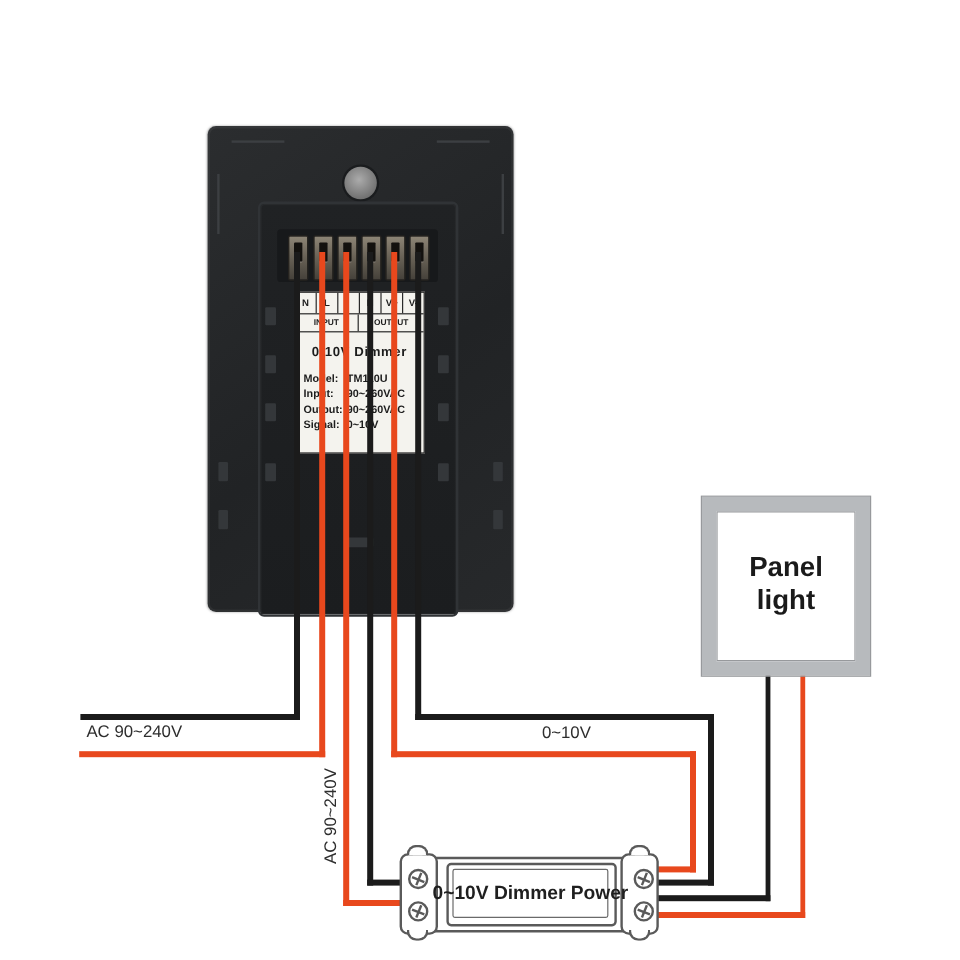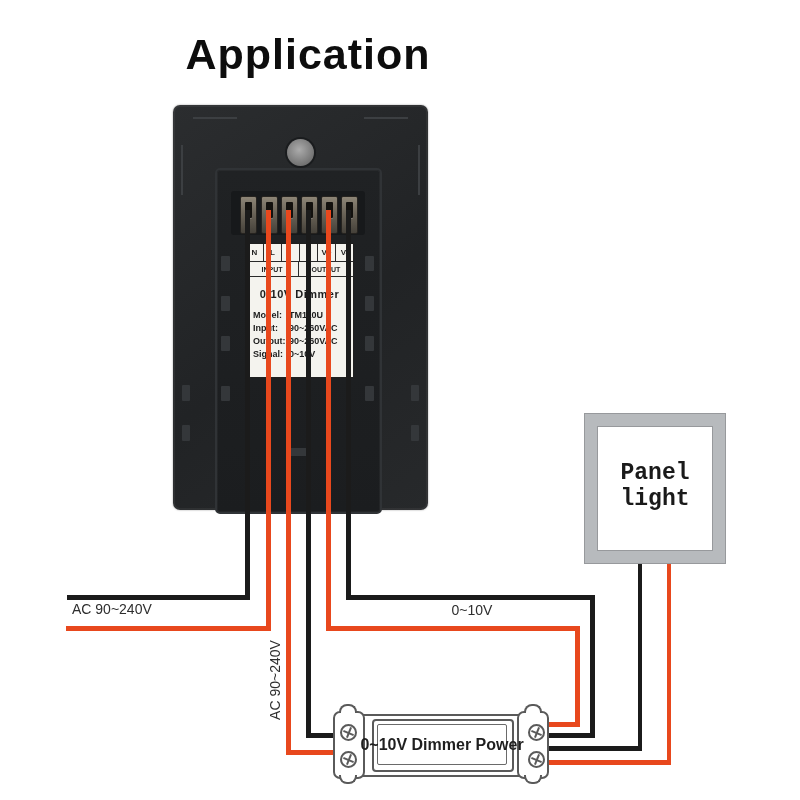--- a/index.html
+++ b/index.html
@@ -55,21 +55,21 @@
   .wlabel{font-size:14px;color:#2e2e2e;z-index:6;}
   .ac-left{left:72px;top:601px;width:160px;text-align:left;}
   .ac-vert{left:225px;top:672px;width:100px;text-align:center;transform:rotate(-90deg);}
   .sig{left:430px;top:602px;width:84px;text-align:center;}
 
   
   .panel{left:585px;top:414px;width:140px;height:149px;box-sizing:border-box;
          border:12px solid #b7babd;outline:1px solid #97999c;background:#fff;
          box-shadow:inset 0 0 0 1px #97999c;z-index:8;}
   .panel .ptext{position:absolute;left:0;right:0;top:50%;transform:translateY(-55%);
-                text-align:center;font-size:23px;font-weight:bold;color:#1a1a1a;font-family:Liberation Mono, monospace;}
+                text-align:center;font-size:23px;font-weight:bold;color:#1a1a1a;}
 
   
   .mod{z-index:10;}
   .mod-body{left:353px;top:714px;width:172px;height:59px;background:#fff;
             border:2px solid #5a5a5a;border-radius:3px;}
   .flange{top:711px;width:28px;height:64px;background:#fff;border:2px solid #5a5a5a;border-radius:7px;}
   .tab{width:14px;height:7px;background:#fff;border:2px solid #5a5a5a;z-index:11;}
   .tab.t{border-bottom:none;border-radius:8px 8px 0 0;}
   .tab.b{border-top:none;border-radius:0 0 8px 8px;}
   .screw{width:13px;height:13px;border:2px solid #5a5a5a;border-radius:50%;background:#fff;z-index:12;}
@@ -80,21 +80,20 @@
                    border-radius:4px;background:#fff;z-index:11;}
   .mod-label-inner{left:377px;top:724px;width:128px;height:39px;border:1px solid #6a6a6a;
                    border-radius:2px;z-index:12;display:flex;align-items:center;justify-content:center;
                    font-size:16px;font-weight:bold;color:#1f1f1f;white-space:nowrap;}
 </style>
 </head>
 <body>
 
 <div id="stage">
 
-  <div class="abs title">Application</div>
 
   <div class="abs plate">
 
     <div class="abs plate-line" style="left:20px;top:12px;width:44px;height:2px;"></div>
     <div class="abs plate-line" style="left:191px;top:12px;width:44px;height:2px;"></div>
     <div class="abs plate-line" style="left:8px;top:40px;width:2px;height:50px;"></div>
     <div class="abs plate-line" style="left:245px;top:40px;width:2px;height:50px;"></div>
     <div class="abs vent" style="left:9px;top:280px;width:8px;height:16px;"></div>
     <div class="abs vent" style="left:9px;top:320px;width:8px;height:16px;"></div>
     <div class="abs vent" style="left:238px;top:280px;width:8px;height:16px;"></div>

